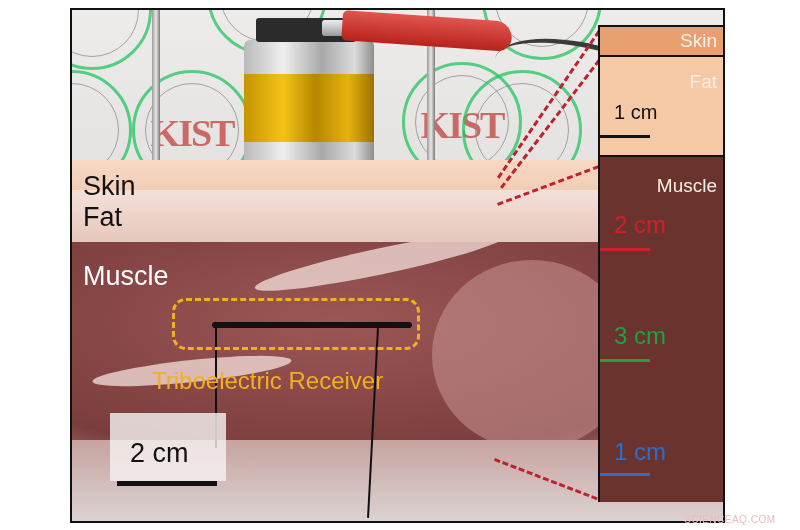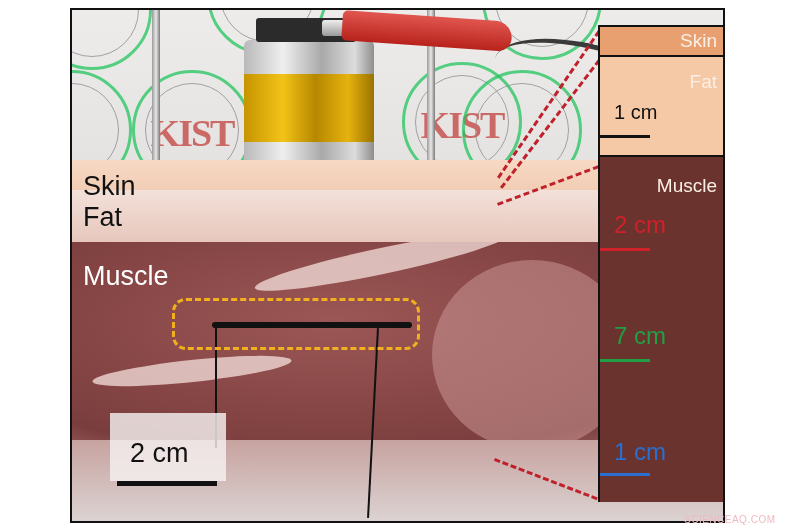--- a/index.html
+++ b/index.html
@@ -76,20 +76,21 @@
   <div class="fat-streak" style="left:360px;top:250px;width:200px;height:190px;background:rgba(200,150,148,.55);"></div>
   <div class="fat-layer"></div>
   <div class="skin-layer"></div>
   <div class="bottom-area"></div>
 
   <div class="slit"></div>
   <div class="lead" style="left:143px;top:318px;height:120px;"></div>
   <div class="lead" style="left:300px;top:318px;height:190px;transform:rotate(3deg);"></div>
 
   <div class="receiver-box"></div>
+  <div class="receiver-label">Triboelectric Receiver</div>
 
   <div class="overlay-label" style="left:11px;top:163px;color:#111;">Skin</div>
   <div class="overlay-label" style="left:11px;top:194px;color:#111;">Fat</div>
   <div class="overlay-label" style="left:11px;top:253px;color:#ffffff;">Muscle</div>
 
   <div class="scale-box"></div>
   <div class="scale-text">2 cm</div>
   <div class="scale-bar"></div>
 </div>
 
@@ -104,20 +105,20 @@
   </div>
   <div class="sch-fat">
     <div class="sch-label" style="top:14px;font-size:19px;">Fat</div>
     <div class="depth-label" style="top:44px;left:14px;color:#111;font-size:20px;">1 cm</div>
     <div class="depth" style="top:78px;background:#111;"></div>
   </div>
   <div class="sch-muscle">
     <div class="sch-label" style="top:18px;font-size:19px;">Muscle</div>
     <div class="depth-label" style="top:54px;color:#d0202a;">2 cm</div>
     <div class="depth" style="top:91px;background:#d0202a;"></div>
-    <div class="depth-label" style="top:165px;color:#1fa045;">7 cm</div>
+    <div class="depth-label" style="top:165px;color:#1fa045;">3 cm</div>
     <div class="depth" style="top:202px;background:#1fa045;"></div>
     <div class="depth-label" style="top:281px;color:#2a6fd0;">1 cm</div>
     <div class="depth" style="top:316px;background:#2a6fd0;"></div>
   </div>
 </div>
 
 <div class="watermark">SCIENCEAQ.COM</div>
 
 </body></html>

